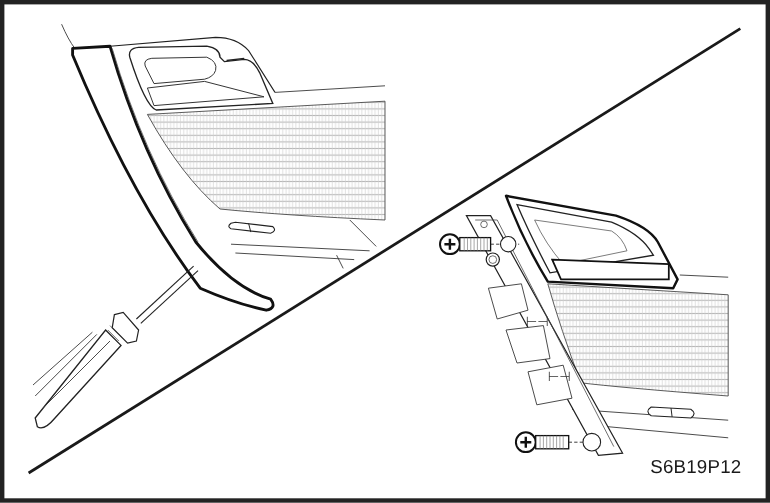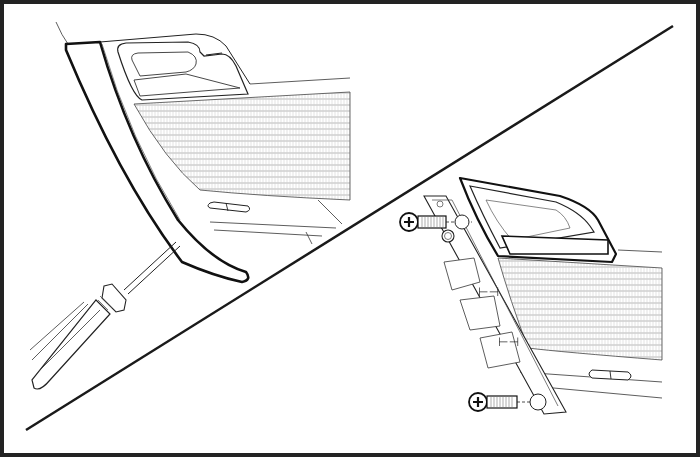--- a/index.html
+++ b/index.html
@@ -126,13 +126,14 @@
         <circle cx="478" cy="402" r="9" fill="#fff" stroke="#111" stroke-width="1.8"></circle>
         <path d="M473 402 H483 M478 397 V407" stroke="#111" stroke-width="2.2"></path>
         <rect x="487" y="396" width="30" height="12" fill="#fff" stroke="#111" stroke-width="1.2"></rect>
         <path d="M491 396 V408 M494 396 V408 M497 396 V408 M500 396 V408 M503 396 V408 M506 396 V408 M509 396 V408 M512 396 V408" stroke="#777" stroke-width="0.6"></path>
         <line x1="517" y1="402" x2="545" y2="402" stroke="#222" stroke-width="0.8" stroke-dasharray="3 2"></line>
         <circle cx="538" cy="402" r="8" fill="#fff" stroke="#222" stroke-width="1"></circle>
       </g>
     </g>
   </svg>
 
+  <div class="fig-label">S6B19P12</div>
 </div>
 
 </body></html>

